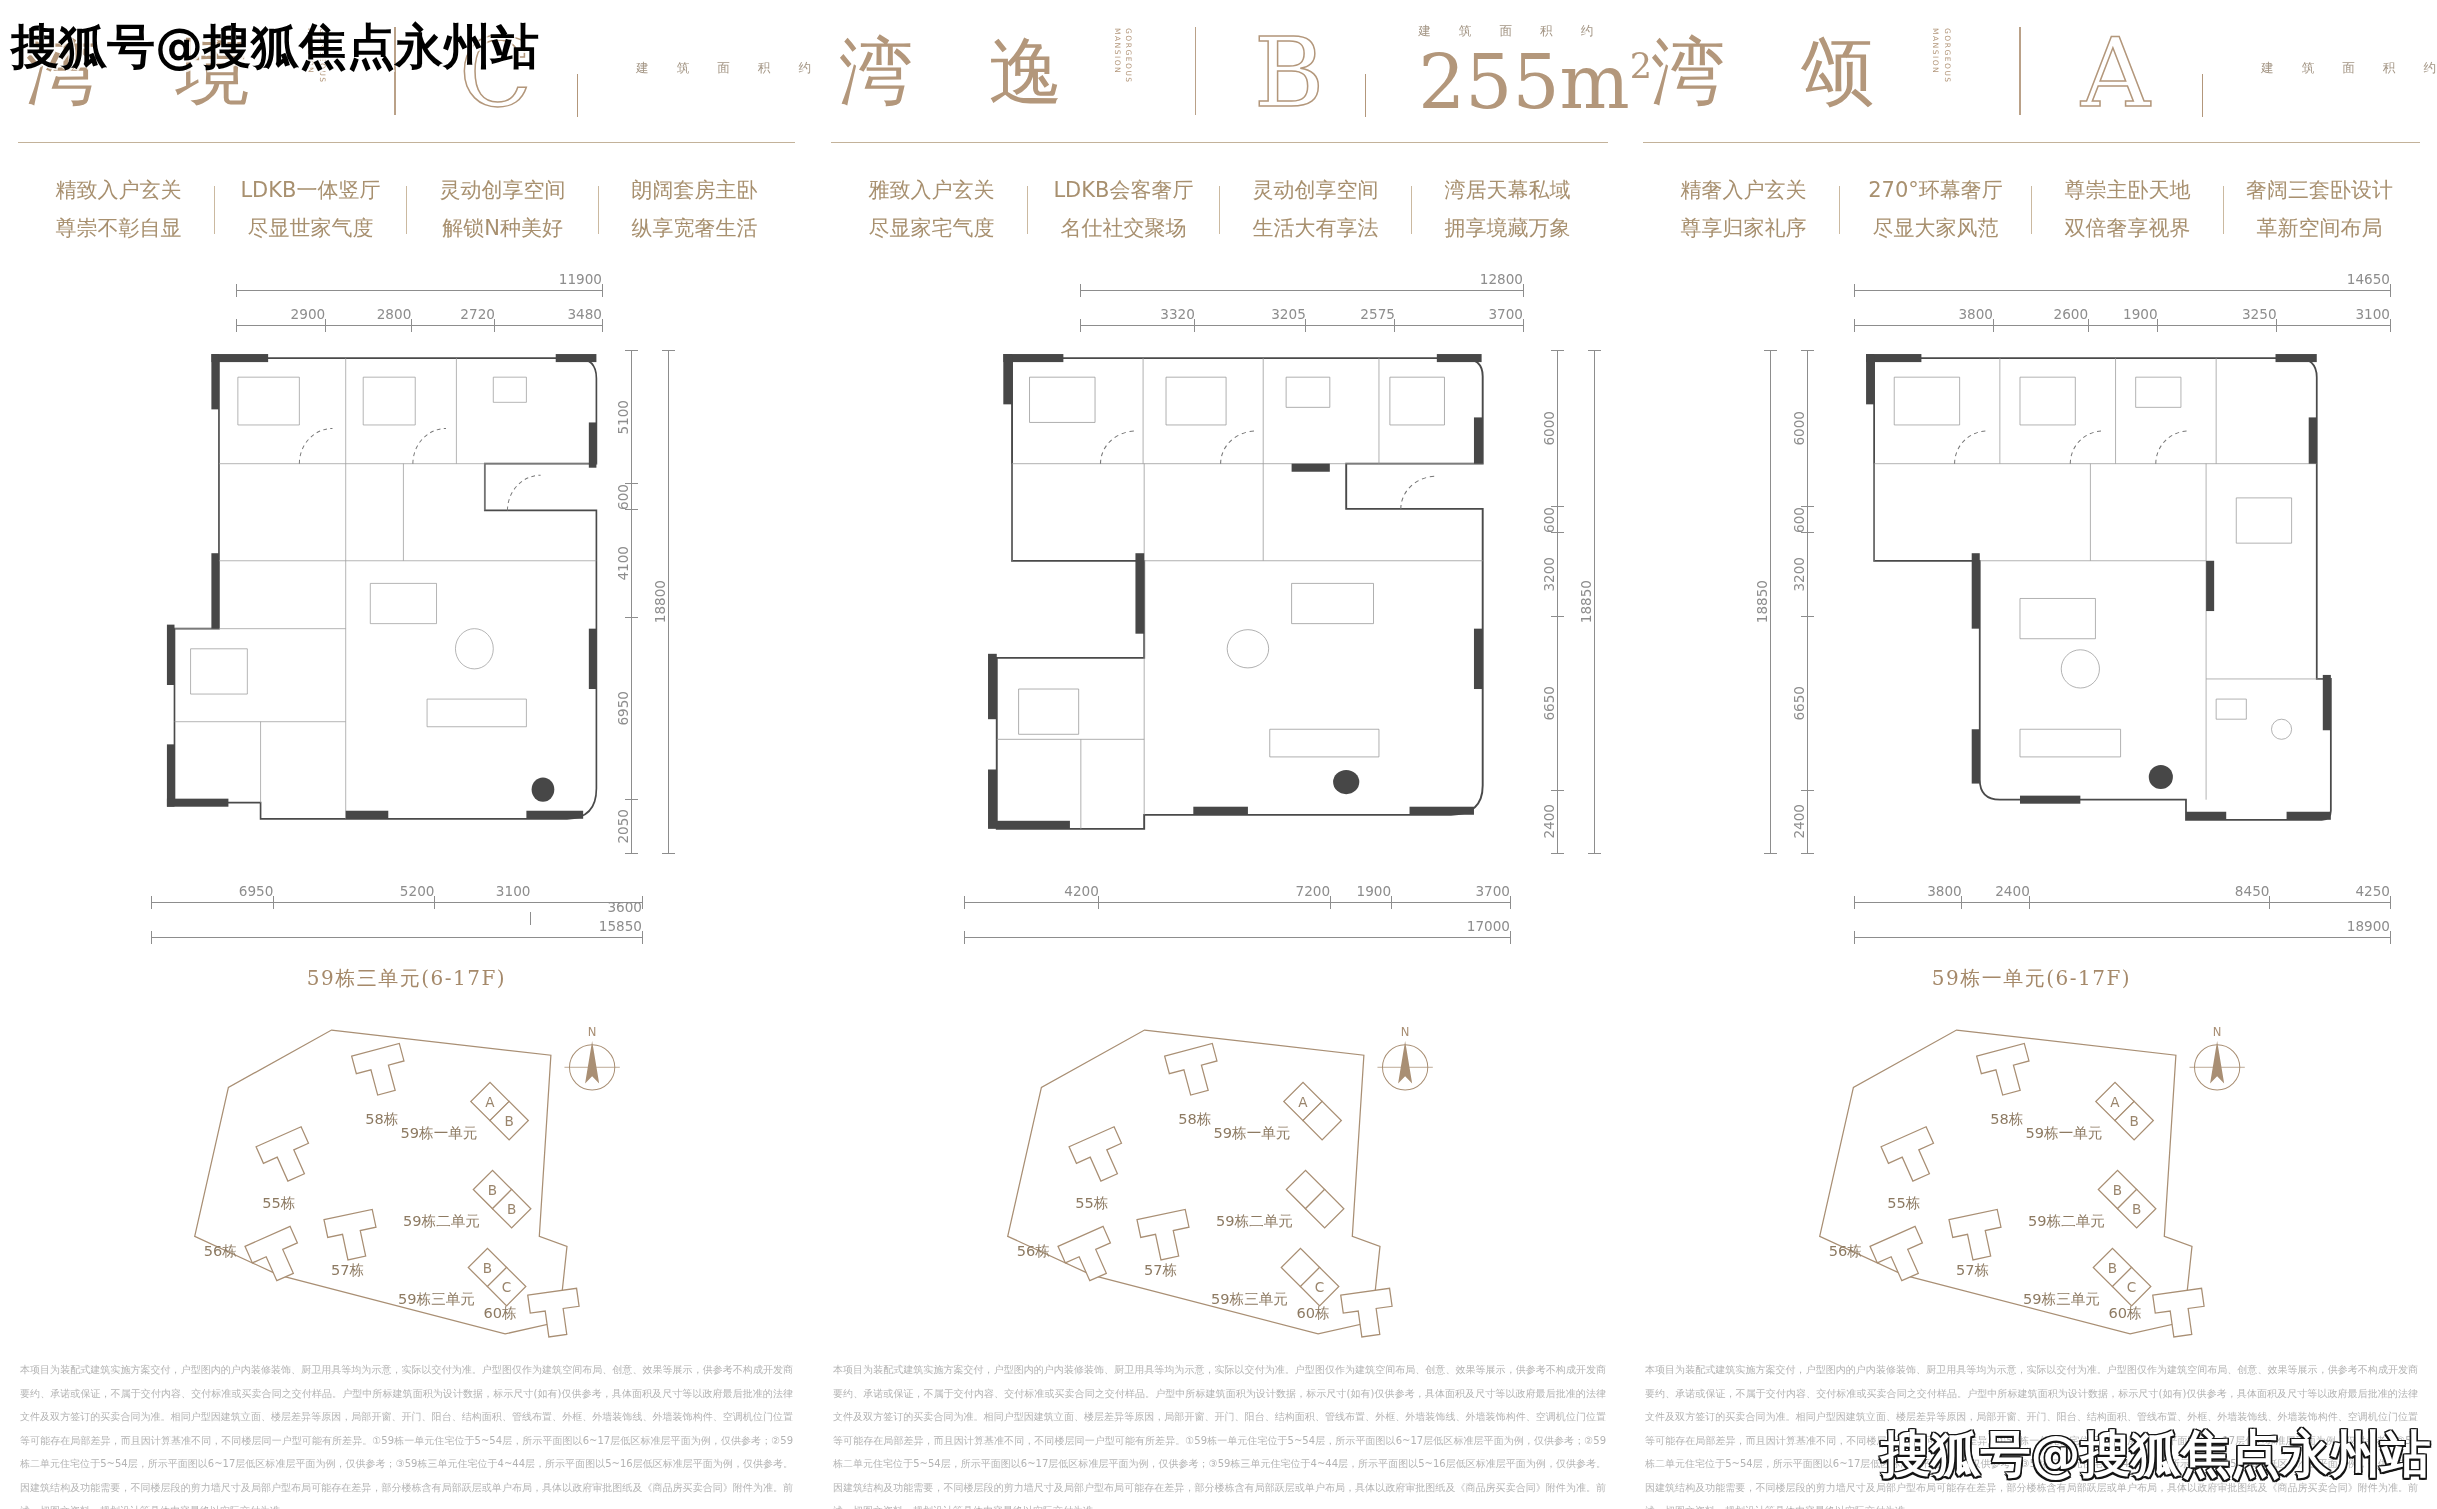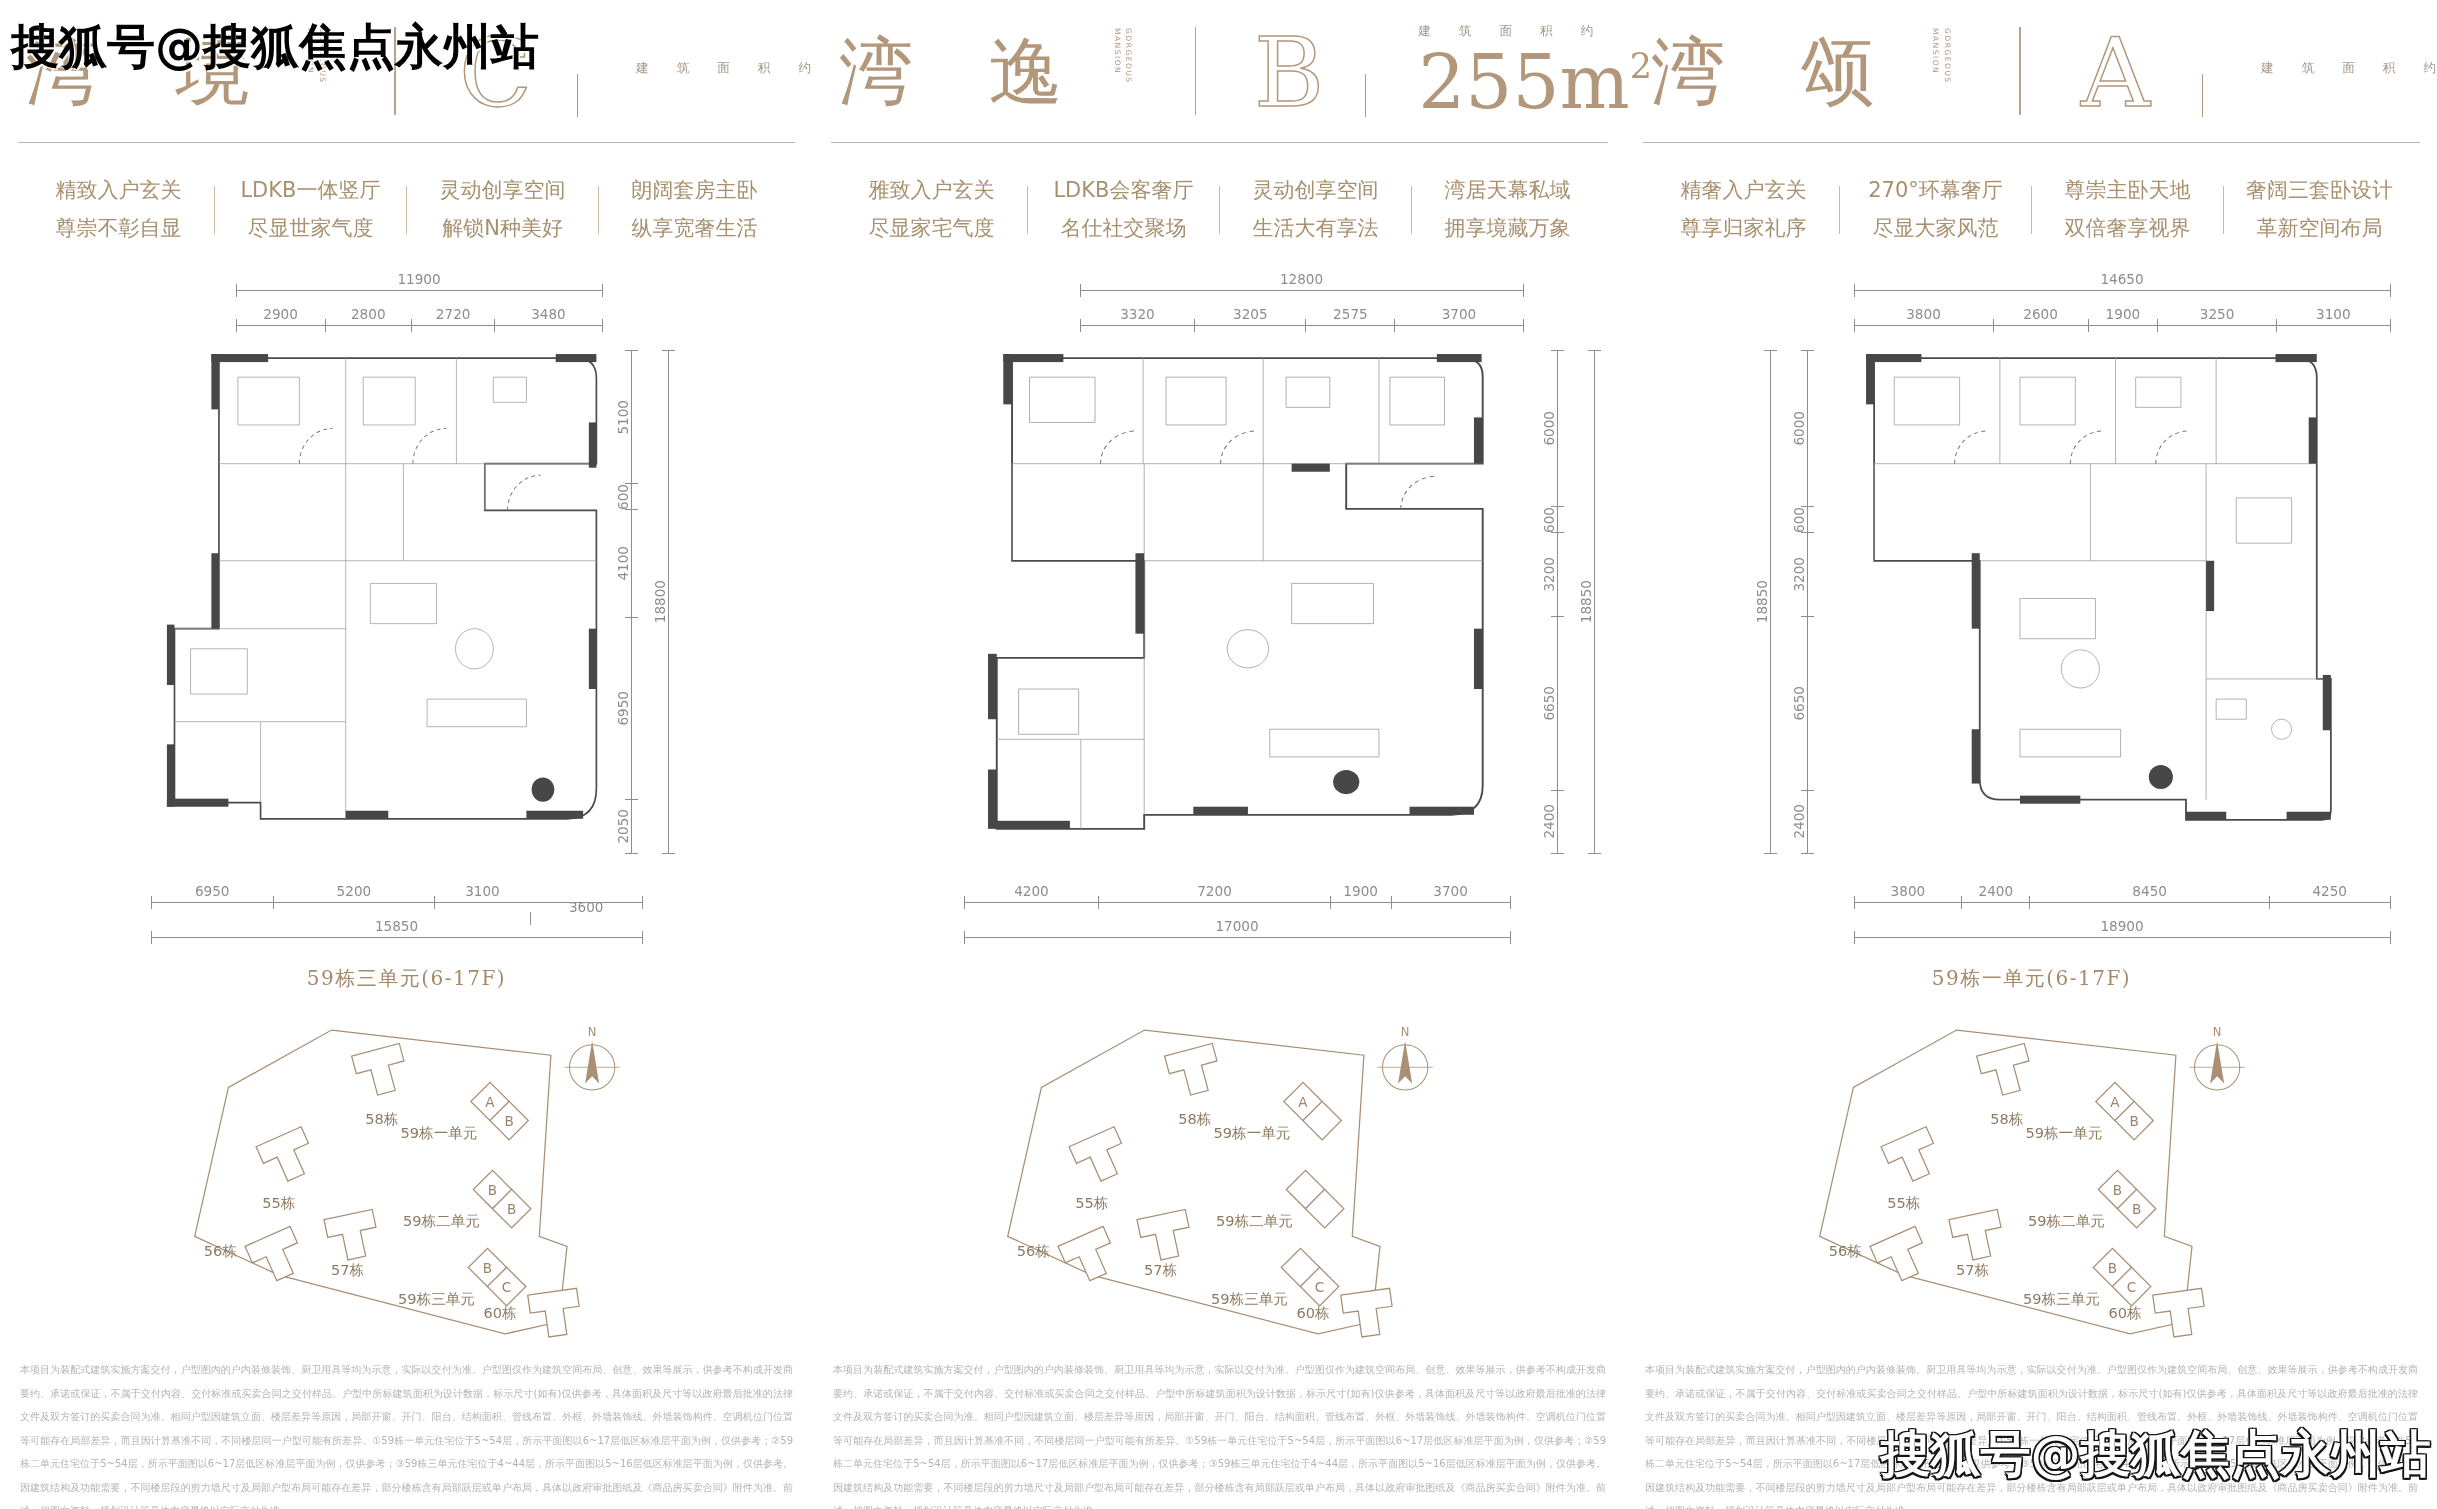--- a/index.html
+++ b/index.html
@@ -33,21 +33,21 @@
   
   .features{position:absolute;top:172px;left:22.6px;right:22.6px;display:flex;
             align-items:center;}
   .feat{flex:1;text-align:center;color:#a8906f;font-size:21px;line-height:1.8;}
   .vsep{width:0.5px;height:48px;background:#cbb9a0;flex:0 0 auto;}
 
   
   .dims-top,.dims-bottom{position:absolute;}
   .chain{position:relative;}
   .chain.h{display:flex;border-bottom:1px solid #8d8d8d;height:22px;margin-bottom:12px;}
-  .chain.h .seg{position:relative;display:flex;align-items:flex-end;justify-content:center;flex-basis:0;}
+  .chain.h .seg{position:relative;display:flex;align-items:flex-end;justify-content:flex-end;flex-basis:0;}
   .seg i{font-style:normal;color:#8d8d8d;font-size:13.6px;}
   .chain.h .seg i{padding-bottom:3.5px;}
   .chain.h .seg::before{content:"";position:absolute;left:-0.5px;bottom:-6.5px;width:1px;height:13px;background:#8d8d8d;}
   .chain.h::after{content:"";position:absolute;right:-0.5px;bottom:-6.5px;width:1px;height:13px;background:#8d8d8d;}
   .dims-side{position:absolute;display:flex;}
   .chain.v{display:flex;flex-direction:column;border-right:1px solid #8d8d8d;width:22px;height:100%;}
   .chain.v .seg{position:relative;display:flex;align-items:center;justify-content:flex-end;flex-basis:0;}
   .chain.v .seg i{writing-mode:vertical-rl;transform:rotate(180deg);padding-right:1px;}
   .chain.v .seg::before{content:"";position:absolute;right:-7px;top:-0.5px;width:13px;height:1px;background:#8d8d8d;}
   .chain.v::after{content:"";position:absolute;right:-7px;bottom:-0.5px;width:13px;height:1px;background:#8d8d8d;}

